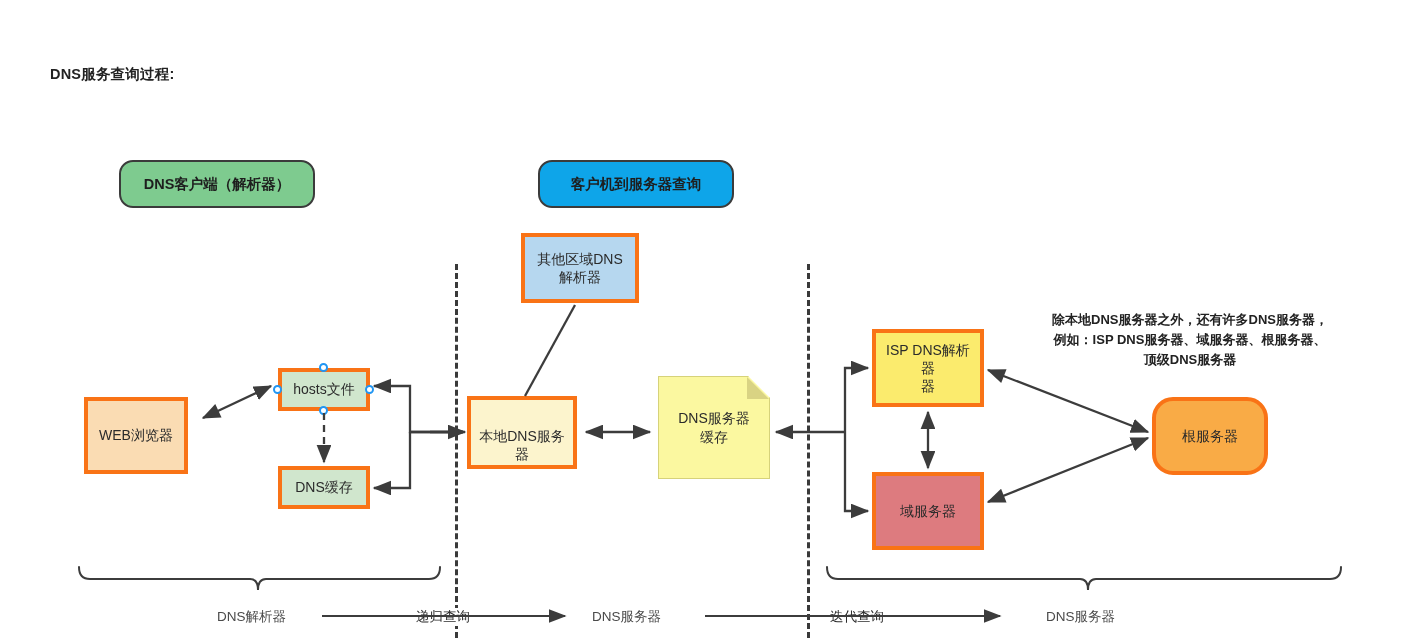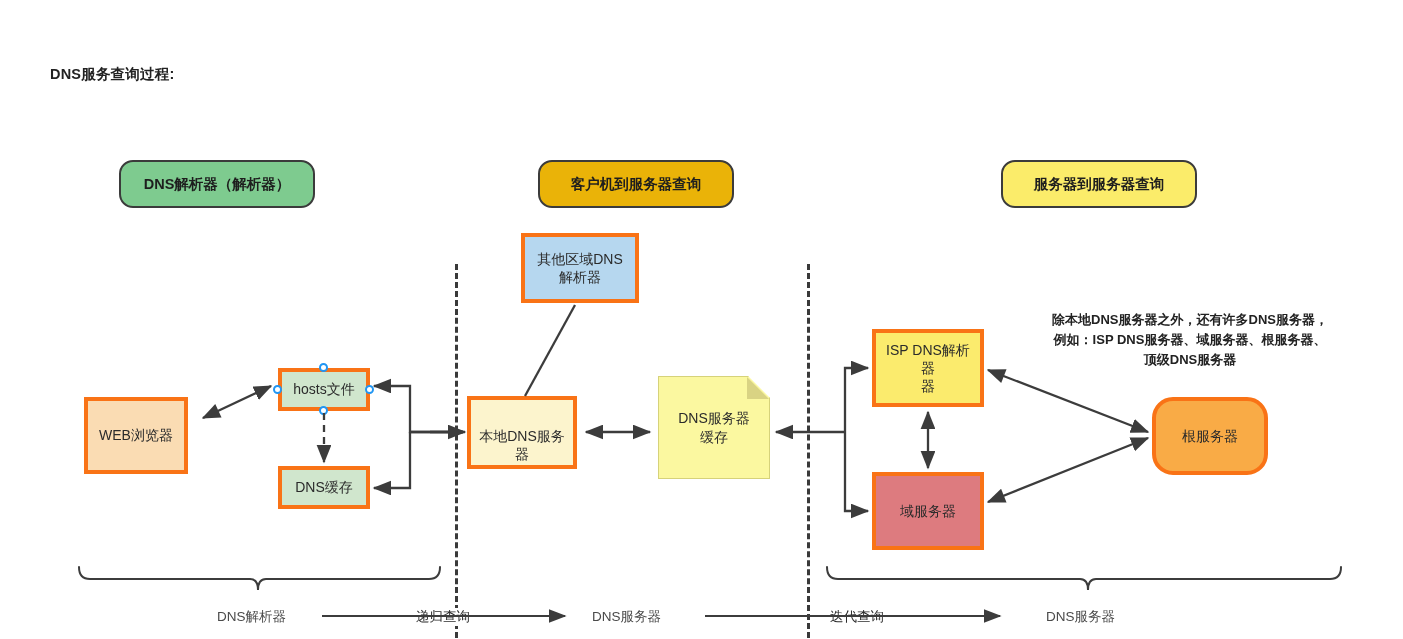--- a/index.html
+++ b/index.html
@@ -36,21 +36,21 @@
     display: flex;
     align-items: center;
     justify-content: center;
     font-size: 14.5px;
     font-weight: bold;
     color: #1e1e1e;
     text-align: center;
     line-height: 1.25;
   }
   .pill-green  { background: #7ecb8f; }
-  .pill-red    { background: #eab308; }
+  .pill-red    { background: #0ea5e9; }
   .pill-yellow { background: #fbec6a; }
 
   
   .node {
     border: 4px solid #f97316;
     display: flex;
     align-items: center;
     justify-content: center;
     text-align: center;
     font-size: 14px;
@@ -136,27 +136,24 @@
   }
 </style>
 </head>
 <body>
 
 <div id="canvas">
 
   <div class="abs page-title">DNS服务查询过程:</div>
 
   <div class="abs pill pill-green" style="left:119px; top:128px; width:196px; height:48px;">
-    <span>DNS解析器（解析器）</span>
+    <span>DNS客户端（解析器）</span>
   </div>
   <div class="abs pill pill-red" style="left:538px; top:128px; width:196px; height:48px;">
     <span>客户机到服务器查询</span>
-  </div>
-  <div class="abs pill pill-yellow" style="left:1001px; top:128px; width:196px; height:48px;">
-    <span>服务器到服务器查询</span>
   </div>
 
   <div class="abs divider" style="left:455px; top:232px; height:374px;"></div>
   <div class="abs divider" style="left:807px; top:232px; height:374px;"></div>
 
   <div class="abs node n-orange-l" style="left:84px; top:365px; width:104px; height:77px;text-align:center;">
     <span>WEB浏览器</span>
   </div>
 
   <div class="abs node n-green" style="left:278px; top:336px; width:92px; height:43px;">

